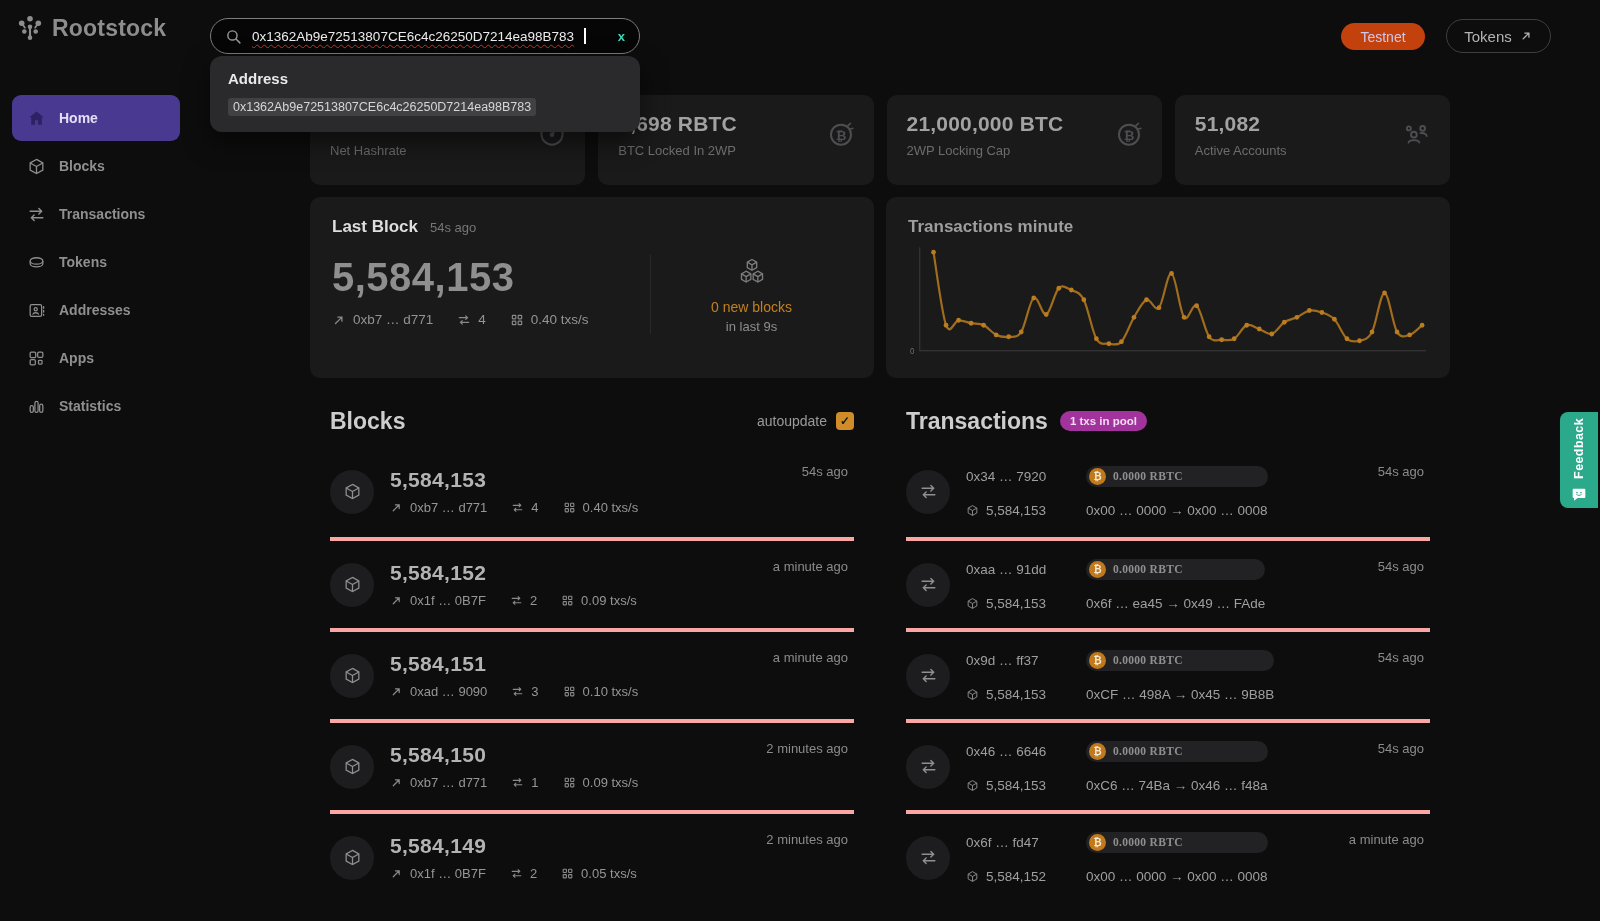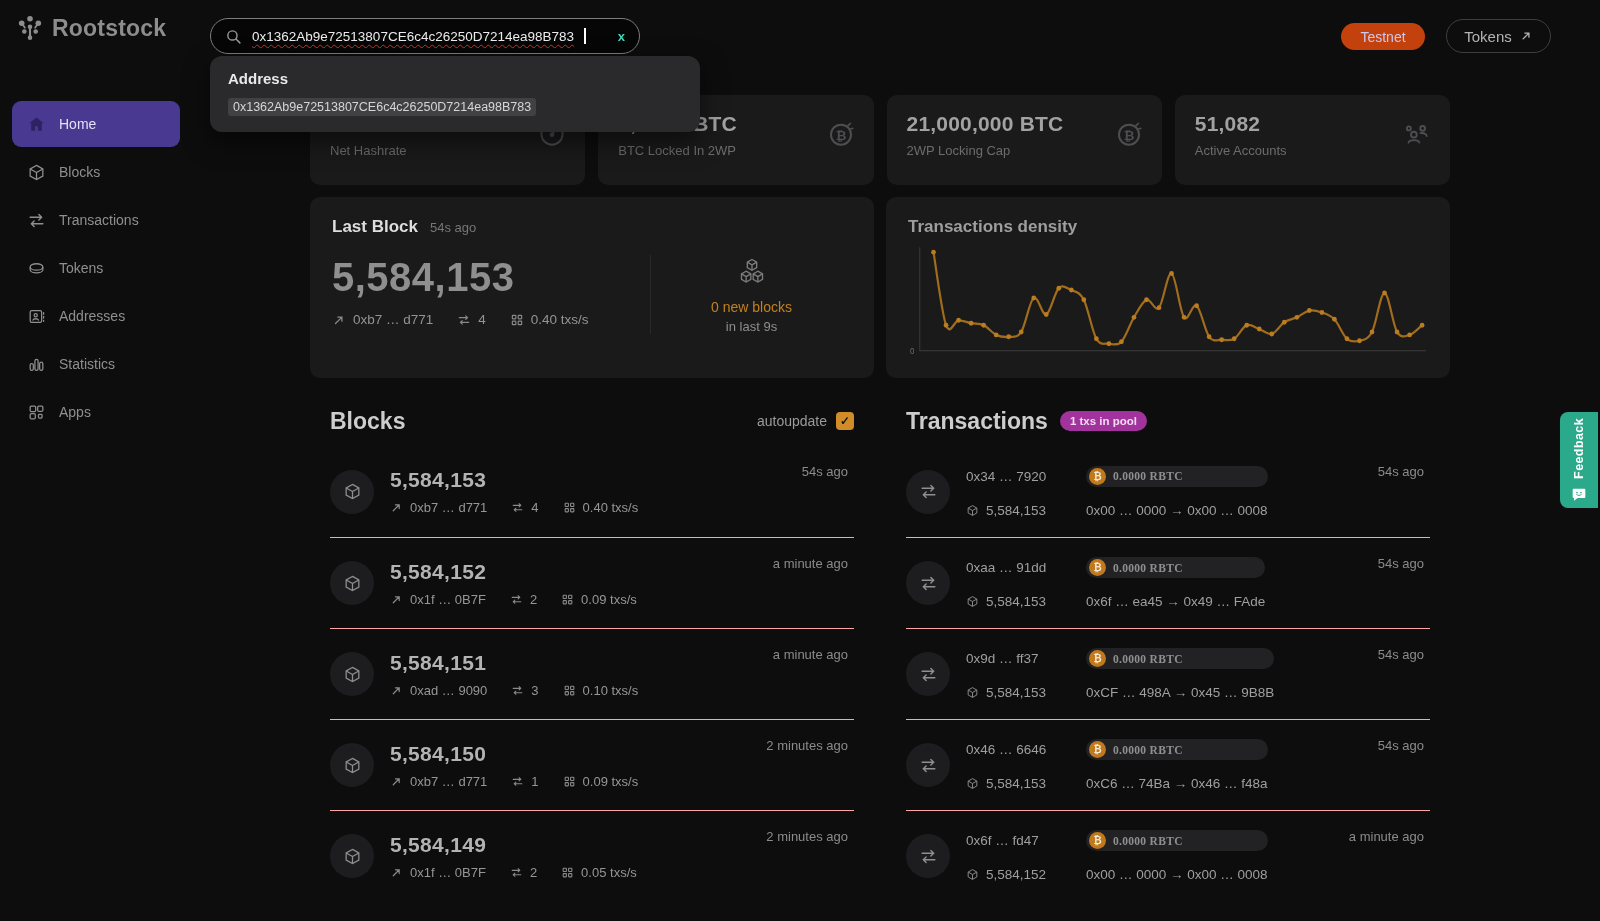--- a/index.html
+++ b/index.html
@@ -19,30 +19,30 @@
     text-decoration-thickness:1px; text-underline-offset:3px; }
   .caret { width:1.5px; height:16px; background:#fff; display:inline-block; }
   .clear-x { margin-left:auto; color:#3fd6bc; font-size:13px; font-weight:bold; cursor:pointer; }
   .net-pill { position:absolute; border-radius:17px; font-size:14px; display:flex;
     align-items:center; justify-content:center; cursor:pointer; border:none; }
   #testnet { left:1341px; top:23px; width:84px; height:27px; background:#c2410c; color:#cfc8ef; }
   #mainnet { left:1446px; top:19px; width:105px; height:34px; background:transparent;
     border:1px solid #3e3e40; color:#b3b3b3; font-size:15px; gap:7px; }
 
   
-  #dropdown { position:absolute; left:210px; top:56px; width:490px; z-index:60;
+  #dropdown { position:absolute; left:210px; top:56px; width:430px; z-index:60;
     background:#2a2a2c; border-radius:12px; padding:14px 18px 16px;
     box-shadow:0 10px 26px rgba(0,0,0,.55); }
   #dropdown .dd-title { color:#e9e9e9; font-size:15px; font-weight:bold; margin-bottom:10px; }
   #dropdown .dd-item { display:inline-block; background:#414144; color:#d6d6d6;
     font-size:12.5px; padding:2px 5px; border-radius:3px; cursor:pointer; }
 
   
-  #sidebar { position:absolute; left:12px; top:101px; width:168px; display:flex;
-    flex-direction:column; gap:2px; }
+  #sidebar { position:absolute; left:12px; top:95px; width:168px; display:flex;
+    flex-direction:column; gap:2px;font-weight:bold; }
   .side-item { height:46px; border-radius:9px; display:flex; align-items:center;
     gap:13px; padding:0 15px; color:#8f8f8f; font-size:14px; cursor:pointer; }
   .side-item svg { width:19px; height:19px; flex:none; }
   .side-item.active { background:#4a3990; color:#e4dff6; }
   .side-item.active svg { color:#2c2264; }
 
   
   #main { position:absolute; left:310px; top:95px; width:1140px; }
   .stats-row { display:grid; grid-template-columns:repeat(4,1fr); gap:13px; }
   .stat-card { height:90px; background:#1a1a1b; border-radius:10px; padding:17px 20px;
@@ -80,21 +80,21 @@
   .list-title { color:#cdcdcd; font-size:23px; font-weight:bold; }
   .autoupdate { margin-left:auto; display:flex; align-items:center; gap:9px;
     color:#9a9a9a; font-size:14px; }
   .checkbox { width:18px; height:18px; border-radius:4px; background:#d08c28; color:#161616;
     font-size:12px; font-weight:bold; display:flex; align-items:center; justify-content:center;
     cursor:pointer; }
   .pool-badge { margin-left:12px; background:#a2329c; color:#f2dcf1; font-size:11.5px;
     padding:4px 10px; border-radius:11px; font-weight:bold; }
 
   .row { position:relative; height:91px; display:flex; align-items:center;
-    border-top:1px solid #fca5a5; cursor:default; }
+    border-top:4px solid #fca5a5; cursor:default; }
   .row:first-of-type, .rows > .row:nth-of-type(1) { border-top:none; }
   .avatar { width:44px; height:44px; border-radius:50%; background:#1d1d1f; flex:none;
     display:flex; align-items:center; justify-content:center; color:#8f8f8f; margin-right:16px; }
   .avatar svg { width:19px; height:19px; }
   .blk-number { color:#b3b3b3; font-size:21px; font-weight:bold; letter-spacing:.3px; }
   .blk-meta { display:flex; align-items:center; gap:7px; margin-top:8px;
     color:#969696; font-size:13px; }
   .blk-meta svg { width:13px; height:13px; color:#8a8a8a; }
   .row-time { position:absolute; right:6px; top:18px; color:#8b8b8b; font-size:13px; }
 
@@ -193,34 +193,34 @@
     <svg viewBox="0 0 24 24" fill="none" stroke="currentColor" stroke-width="1.6" stroke-linecap="round">
       <rect x="4" y="4.5" width="14.5" height="15" rx="2"></rect>
         <circle cx="11" cy="10.5" r="2"></circle>
       <path d="M7.5 16.5c.6-2.2 6.4-2.2 7 0"></path>
         <path d="M21 7v2M21 12v2M21 17v1"></path>
     </svg>
     <span>Addresses</span>
   </div>
   <div class="side-item">
     <svg viewBox="0 0 24 24" fill="none" stroke="currentColor" stroke-width="1.6">
-      <rect x="4" y="11" width="4" height="8.5" rx="2"></rect>
-        <rect x="10" y="5.5" width="4" height="14" rx="2"></rect>
-        <rect x="16" y="9" width="4" height="10.5" rx="2"></rect>
-    </svg>
-    <span>Statistics</span>
-  </div>
-  <div class="side-item">
-    <svg viewBox="0 0 24 24" fill="none" stroke="currentColor" stroke-width="1.6">
       <rect x="4" y="4" width="7" height="7" rx="1.5"></rect>
         <rect x="13.5" y="4" width="6.5" height="6.5" rx="1.5"></rect>
       <rect x="4" y="13.5" width="6.5" height="6.5" rx="1.5"></rect>
         <rect x="14.5" y="14.5" width="4.5" height="4.5" rx="1"></rect>
     </svg>
     <span>Apps</span>
+  </div>
+  <div class="side-item">
+    <svg viewBox="0 0 24 24" fill="none" stroke="currentColor" stroke-width="1.6">
+      <rect x="4" y="11" width="4" height="8.5" rx="2"></rect>
+        <rect x="10" y="5.5" width="4" height="14" rx="2"></rect>
+        <rect x="16" y="9" width="4" height="10.5" rx="2"></rect>
+    </svg>
+    <span>Statistics</span>
   </div>
 </div>
 
 <div id="main">
 
   <div class="stats-row">
     <div class="stat-card">
       <div class="stat-value">70 MHs</div>
       <div class="stat-label">Net Hashrate</div>
       <svg class="stat-icon" viewBox="0 0 24 24" fill="none" stroke="currentColor" stroke-width="1.6">
@@ -303,21 +303,21 @@
               <use href="#cb" x="15.5" y="24"></use>
               <use href="#cb" x="28.5" y="24"></use>
           </svg>
           <div class="new-blocks">0 new blocks</div>
           <div class="new-blocks-sub">in last 9s</div>
         </div>
       </div>
     </div>
 
     <div class="mid-card">
-      <div class="td-title">Transactions density</div>
+      <div class="td-title">Transactions minute</div>
       <svg id="density-chart" viewBox="0 0 530 112" preserveAspectRatio="none">
         <path d="M12 4 V104 H528" stroke="#3c3c3e" fill="none" stroke-width="1"></path>
         <text x="2" y="107" font-size="8" fill="#6e6e6e">0</text>
         <path id="chart-line" fill="none" stroke-width="2.2" stroke-linejoin="round" stroke-linecap="round" d="M 26,8.820000000000007 C 28.128205128205128,20.570000000000007 34.51282051282052,68.35333333333332 38.769230769230774,79.32 C 43.02564102564103,90.28666666666666 47.282051282051285,74.93333333333334 51.53846153846154,74.62 C 55.794871794871796,74.30666666666667 60.05128205128205,76.65666666666667 64.3076923076923,77.44 C 68.56410256410257,78.22333333333333 72.82051282051282,77.44 77.07692307692308,79.32 C 81.33333333333334,81.19999999999999 85.58974358974359,86.84 89.84615384615384,88.72 C 94.10256410256409,90.6 98.35897435897435,91.07 102.61538461538461,90.6 C 106.87179487179488,90.13 111.12820512820512,92.16666666666667 115.38461538461539,85.9 C 119.64102564102565,79.63333333333334 123.89743589743591,55.82 128.15384615384616,53 C 132.4102564102564,50.18 136.66666666666666,70.54666666666665 140.9230769230769,68.97999999999999 C 145.17948717948715,67.41333333333333 149.43589743589743,47.516666666666666 153.69230769230768,43.6 C 157.94871794871793,39.68333333333334 162.2051282051282,43.6 166.46153846153845,45.480000000000004 C 170.7179487179487,47.36000000000001 174.97435897435898,47.04666666666667 179.23076923076923,54.88 C 183.48717948717947,62.71333333333334 187.74358974358975,85.43 192,92.48 C 196.25641025641025,99.53 200.51282051282053,96.71000000000001 204.76923076923077,97.18 C 209.02564102564102,97.65 213.2820512820513,99.53 217.53846153846155,95.3 C 221.7948717948718,91.07 226.05128205128207,78.53666666666666 230.30769230769232,71.8 C 234.56410256410257,65.06333333333333 238.82051282051282,56.44666666666667 243.07692307692307,54.88 C 247.33333333333331,53.31333333333333 251.5897435897436,66.63 255.84615384615384,62.4 C 260.1025641025641,58.17 264.35897435897436,27.933333333333334 268.61538461538464,29.5 C 272.8717948717949,31.066666666666666 277.1282051282051,66.63 281.38461538461536,71.8 C 285.64102564102564,76.97 289.89743589743586,57.38666666666667 294.15384615384613,60.52 C 298.4102564102564,63.653333333333336 302.66666666666663,85.11666666666666 306.9230769230769,90.6 C 311.1794871794872,96.08333333333333 315.4358974358974,93.10666666666667 319.6923076923077,93.42 C 323.94871794871796,93.73333333333333 328.2051282051282,94.83000000000001 332.46153846153845,92.48 C 336.71794871794873,90.13 340.97435897435895,80.88666666666666 345.2307692307692,79.32 C 349.4871794871795,77.75333333333333 353.7435897435897,81.67 358,83.08 C 362.2564102564103,84.49 366.5128205128205,88.87666666666667 370.7692307692308,87.78 C 375.02564102564105,86.68333333333334 379.28205128205127,79.16333333333333 383.53846153846155,76.5 C 387.7948717948718,73.83666666666667 392.05128205128204,73.67999999999999 396.3076923076923,71.8 C 400.5641025641026,69.92 404.8205128205128,66.00333333333333 409.0769230769231,65.22 C 413.33333333333337,64.43666666666667 417.5897435897436,65.69 421.84615384615387,67.1 C 426.10256410256414,68.50999999999999 430.35897435897436,69.44999999999999 434.61538461538464,73.67999999999999 C 438.8717948717949,77.91 443.1282051282051,89.03333333333333 447.38461538461536,92.48 C 451.64102564102564,95.92666666666668 455.89743589743586,95.45666666666666 460.15384615384613,94.36 C 464.4102564102564,93.26333333333334 468.66666666666663,93.57666666666667 472.9230769230769,85.9 C 477.1794871794872,78.22333333333334 481.4358974358974,48.3 485.6923076923077,48.3 C 489.94871794871796,48.3 494.2051282051282,79.16333333333334 498.46153846153845,85.9 C 502.71794871794873,92.63666666666667 506.97435897435895,89.81666666666666 511.2307692307692,88.72 C 515.4871794871794,87.62333333333333 521.8717948717949,80.88666666666666 524,79.32" stroke="#a16d1d"></path>
         <g id="chart-dots">
             <circle cx="26" cy="8.820000000000007" r="2.4" fill="#bb7d20"></circle>
             <circle cx="38.769230769230774" cy="79.32" r="2.4" fill="#bb7d20"></circle>
             <circle cx="51.53846153846154" cy="74.62" r="2.4" fill="#bb7d20"></circle>
             <circle cx="64.3076923076923" cy="77.44" r="2.4" fill="#bb7d20"></circle>
             <circle cx="77.07692307692308" cy="79.32" r="2.4" fill="#bb7d20"></circle>

